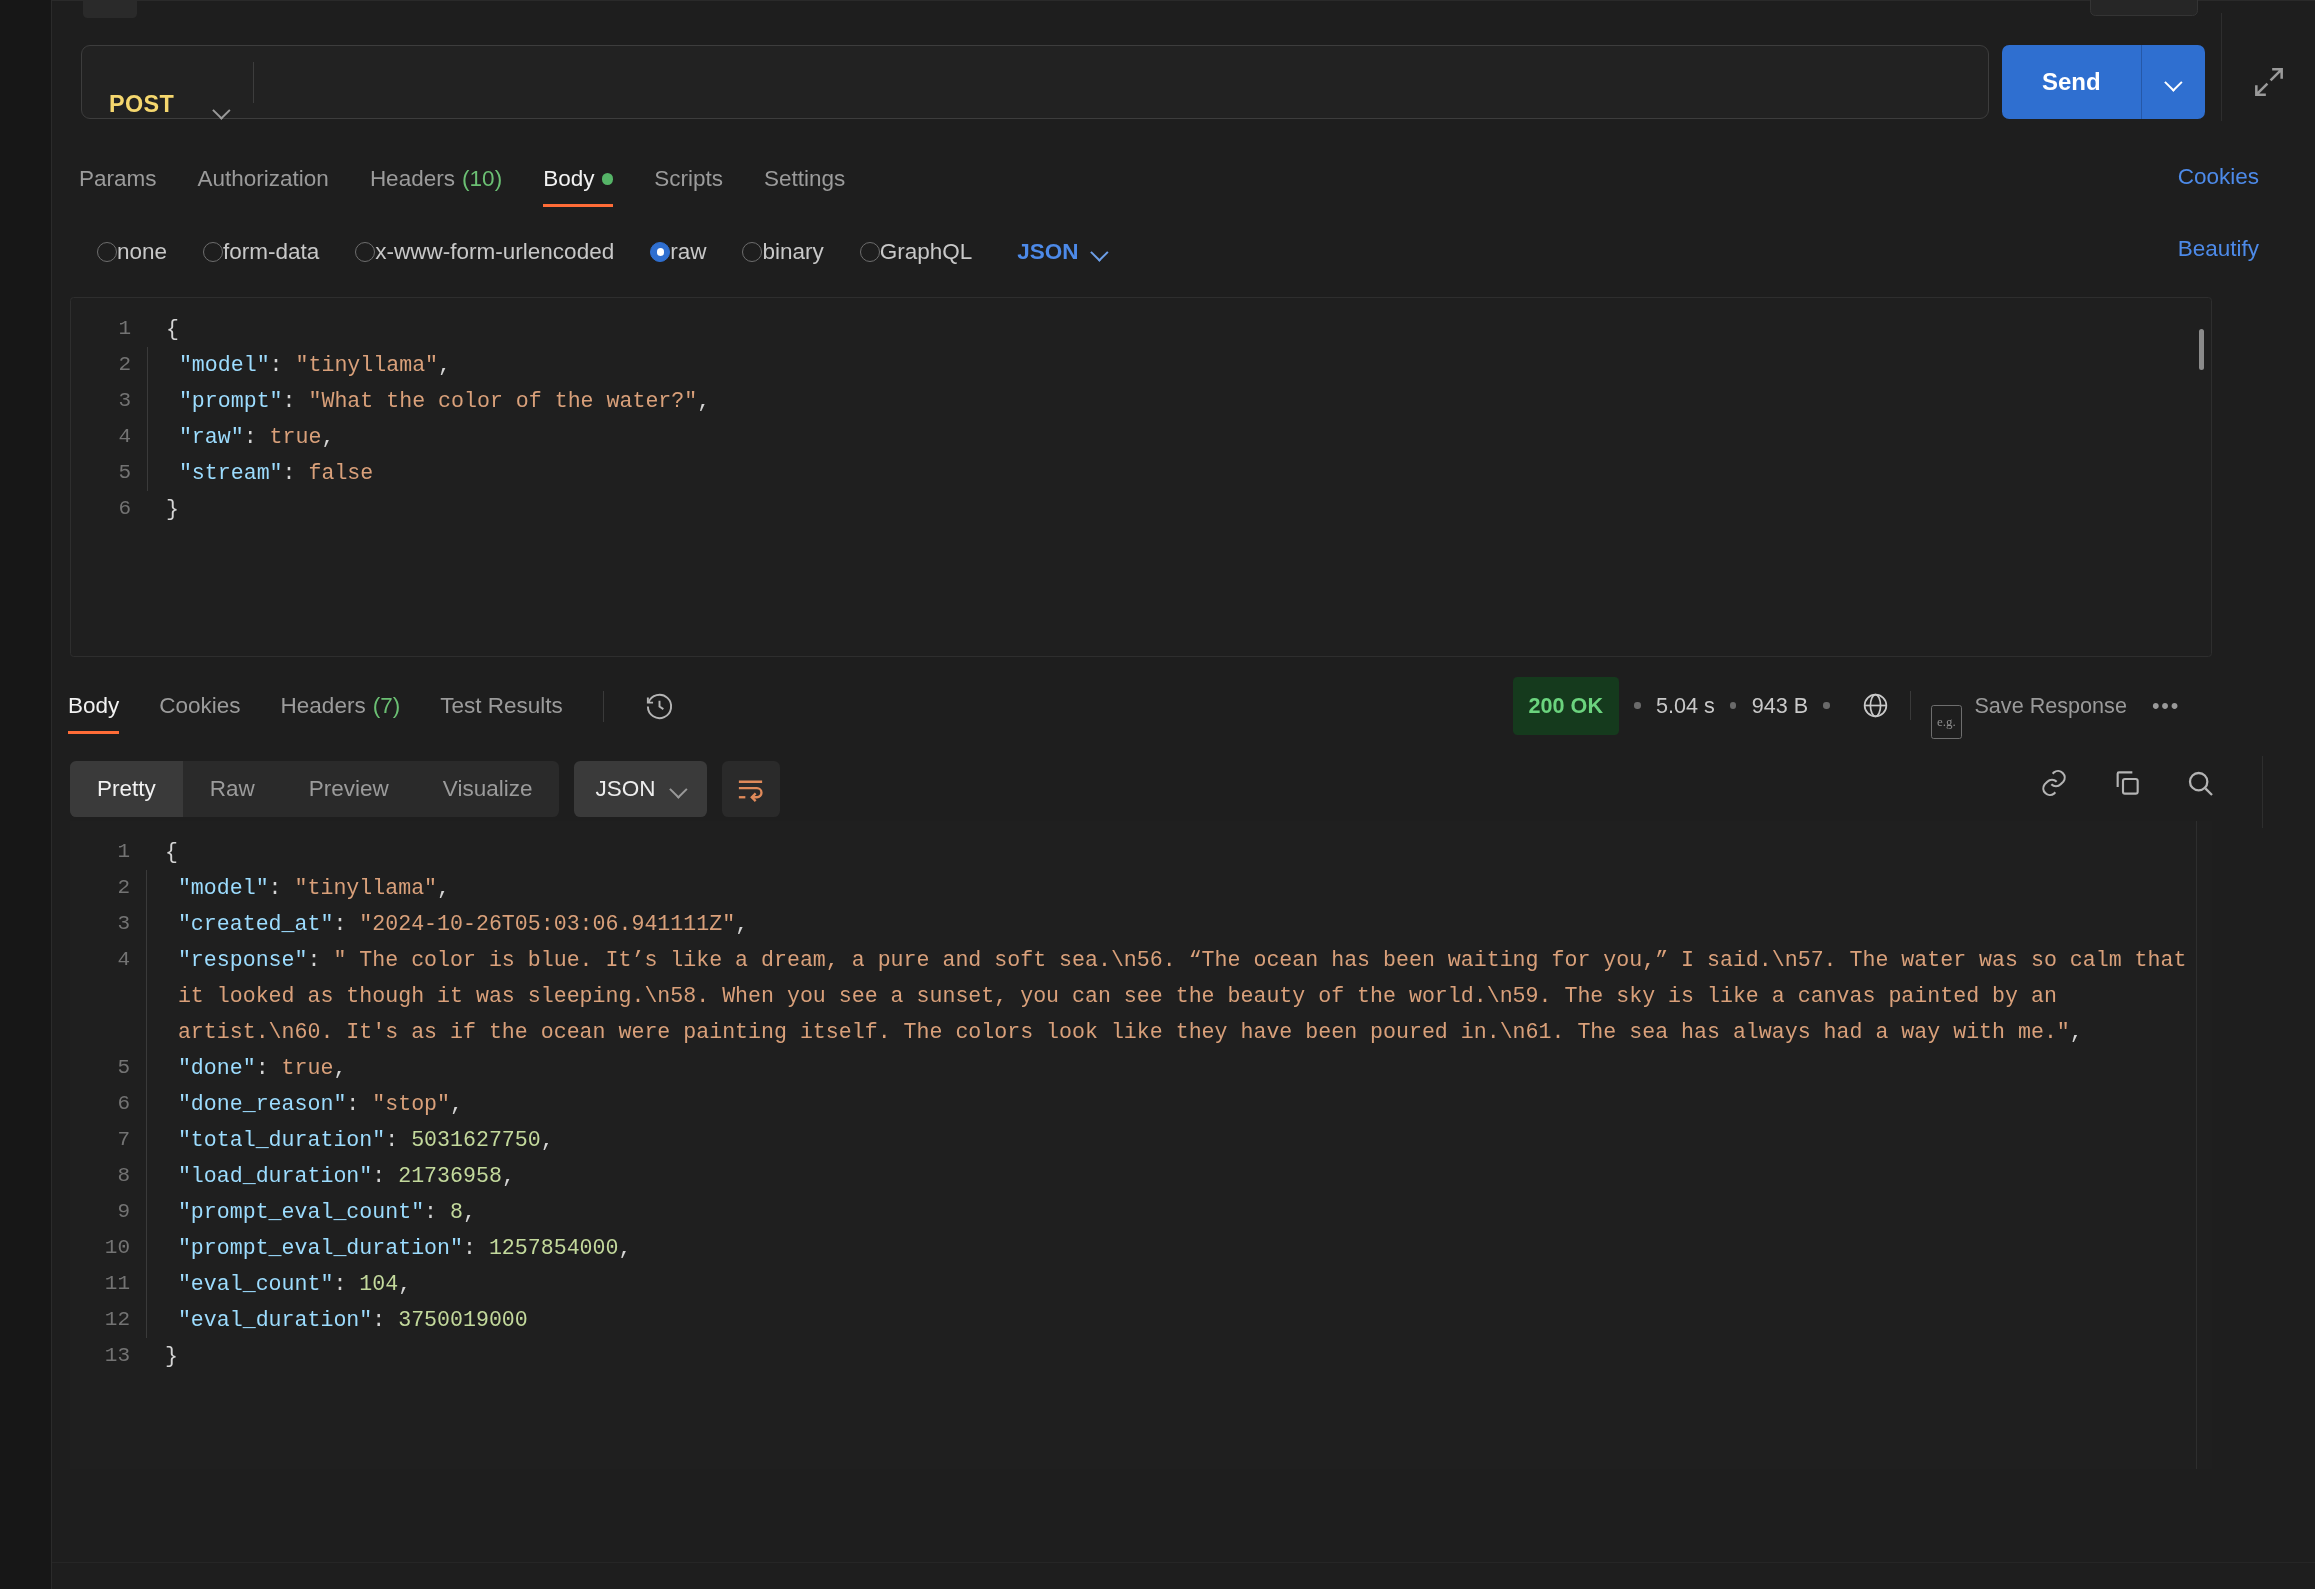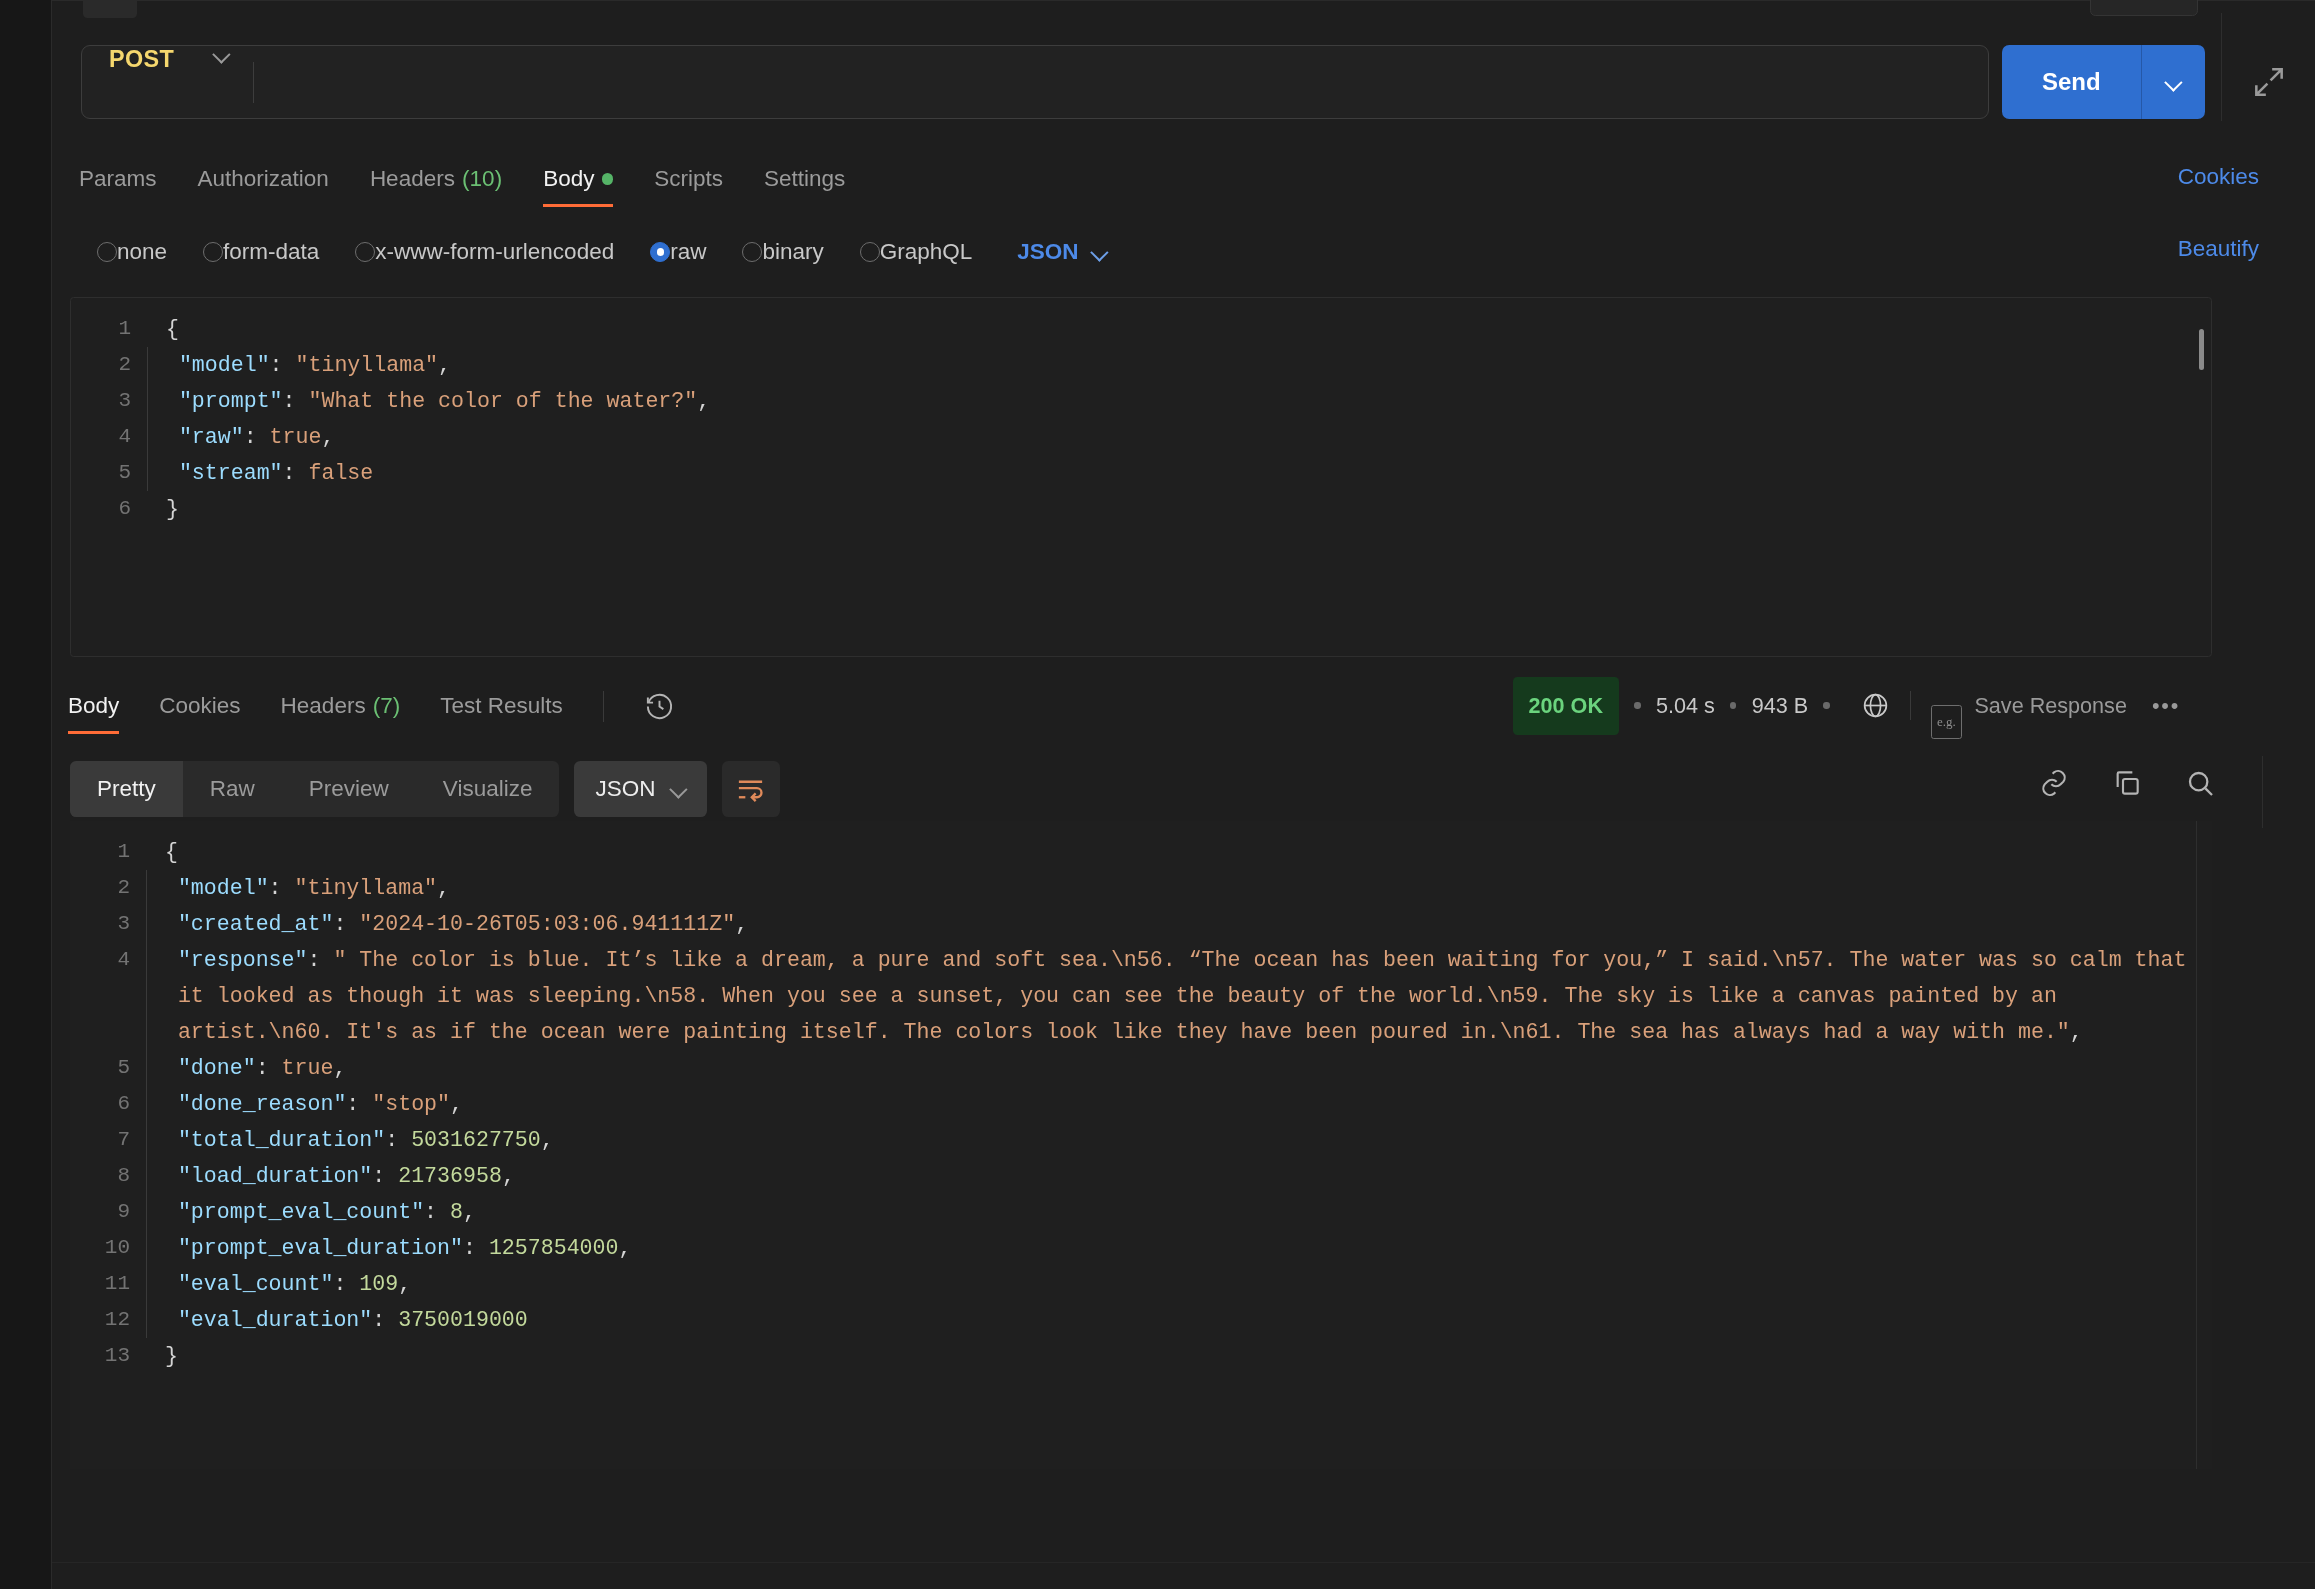--- a/index.html
+++ b/index.html
@@ -26,21 +26,21 @@
     background: #262626; border: 0.9px solid #343434; border-radius: 5.4px;
   }
 
   
   .url-row {
     position: absolute; left: 81px; top: 45px; width: 1908px; height: 74px;
     display: flex; align-items: center;
     background: #222; border: 0.9px solid #3d3d3d; border-radius: 9px;
   }
   .method-box {
-    display: flex; align-items: flex-start; justify-content: space-between;
+    display: flex; align-items: flex-end; justify-content: space-between;
     width: 171px; height: 100%; padding: 0 23.4px 0 27px;
     cursor: pointer; position: relative;
   }
   .method-label { color: #f5d76e; font-size: 23.4px; font-weight: 700; letter-spacing: 0.4px; }
   .chev { width: 16px; height: 16px; position: relative; }
   .chev::before {
     content: ""; position: absolute; left: 1.8px; top: 1.8px;
     width: 10.8px; height: 10.8px;
     border-right: 2.2px solid #9a9a9a; border-bottom: 2.2px solid #9a9a9a;
     transform: rotate(45deg);
@@ -474,21 +474,21 @@
           <div class="ccontent" style="padding-left: 31px;"><span class="k">"prompt_eval_count"</span><span class="p">: </span><span class="n">8</span><span class="p">,</span></div>
         </div>
         <div class="cline">
           <div class="gutter">10</div>
           <div class="guide"></div>
           <div class="ccontent" style="padding-left: 31px;"><span class="k">"prompt_eval_duration"</span><span class="p">: </span><span class="n">1257854000</span><span class="p">,</span></div>
         </div>
         <div class="cline">
           <div class="gutter">11</div>
           <div class="guide"></div>
-          <div class="ccontent" style="padding-left: 31px;"><span class="k">"eval_count"</span><span class="p">: </span><span class="n">109</span><span class="p">,</span></div>
+          <div class="ccontent" style="padding-left: 31px;"><span class="k">"eval_count"</span><span class="p">: </span><span class="n">104</span><span class="p">,</span></div>
         </div>
         <div class="cline">
           <div class="gutter">12</div>
           <div class="guide"></div>
           <div class="ccontent" style="padding-left: 31px;"><span class="k">"eval_duration"</span><span class="p">: </span><span class="n">3750019000</span></div>
         </div>
         <div class="cline">
           <div class="gutter">13</div>
           <div class="guide blank"></div>
           <div class="ccontent"><span class="p">}</span></div>

